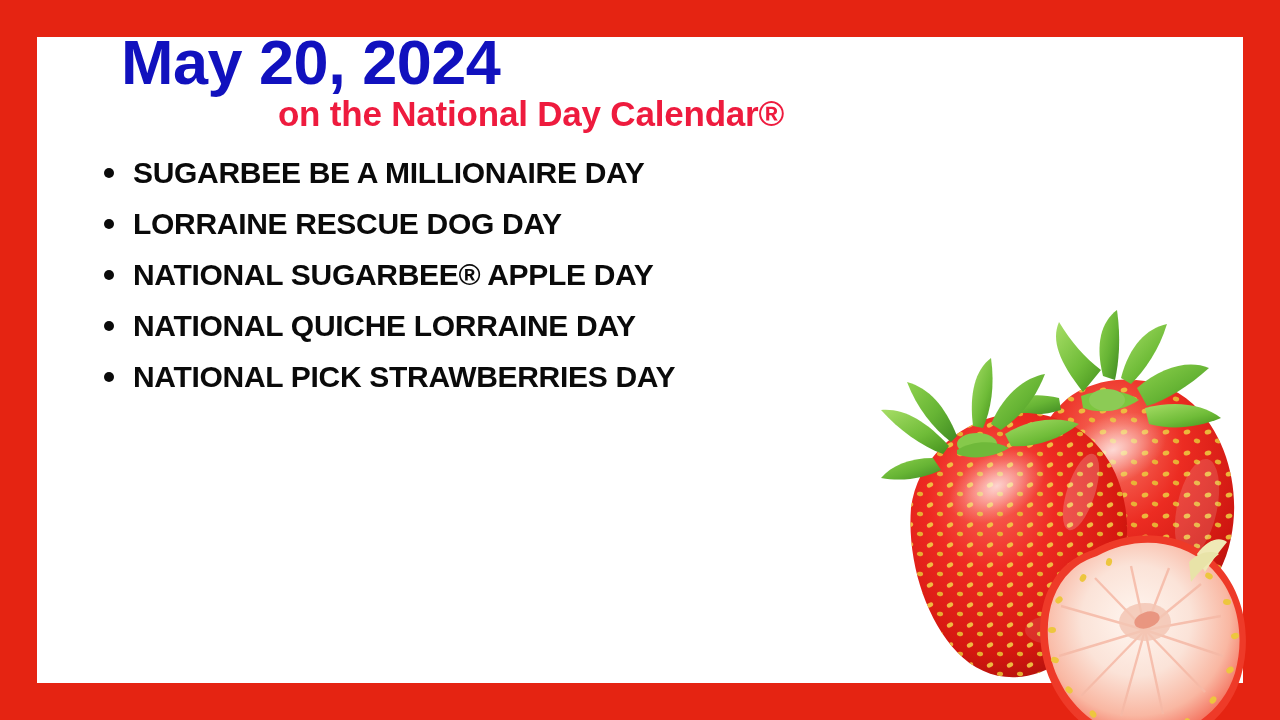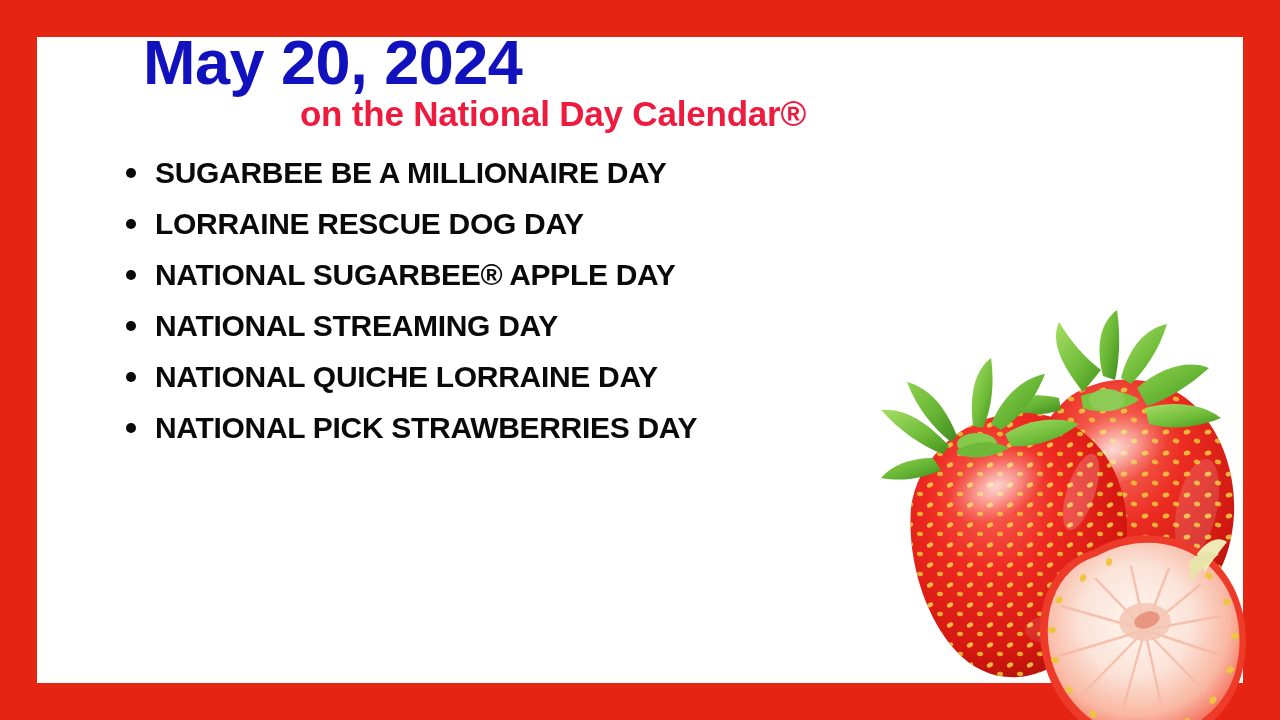--- a/index.html
+++ b/index.html
@@ -29,21 +29,21 @@
     left: 37px;
     top: 37px;
     width: 1206px;
     height: 646px;
     background: #FFFFFF;
   }
 
   
   #text-block {
     position: absolute;
-    left: 107px;
+    left: 85px;
     top: 30px;
     width: 860px;
     z-index: 3;
   }
 
   #page-title {
     font-size: 63px;
     font-weight: bold;
     color: #1111BE;
     letter-spacing: -0.5px;
@@ -126,24 +126,20 @@
         <span class="bullet-marker"></span>
         <span>SUGARBEE BE A MILLIONAIRE DAY</span>
       </li>
       <li class="day-item">
         <span class="bullet-marker"></span>
         <span>LORRAINE RESCUE DOG DAY</span>
       </li>
       <li class="day-item">
         <span class="bullet-marker"></span>
         <span>NATIONAL SUGARBEE® APPLE DAY</span>
-      </li>
-      <li class="day-item">
-        <span class="bullet-marker"></span>
-        <span>NATIONAL STREAMING DAY</span>
       </li>
       <li class="day-item">
         <span class="bullet-marker"></span>
         <span>NATIONAL QUICHE LORRAINE DAY</span>
       </li>
       <li class="day-item">
         <span class="bullet-marker"></span>
         <span>NATIONAL PICK STRAWBERRIES DAY</span>
       </li>
     </ul>

